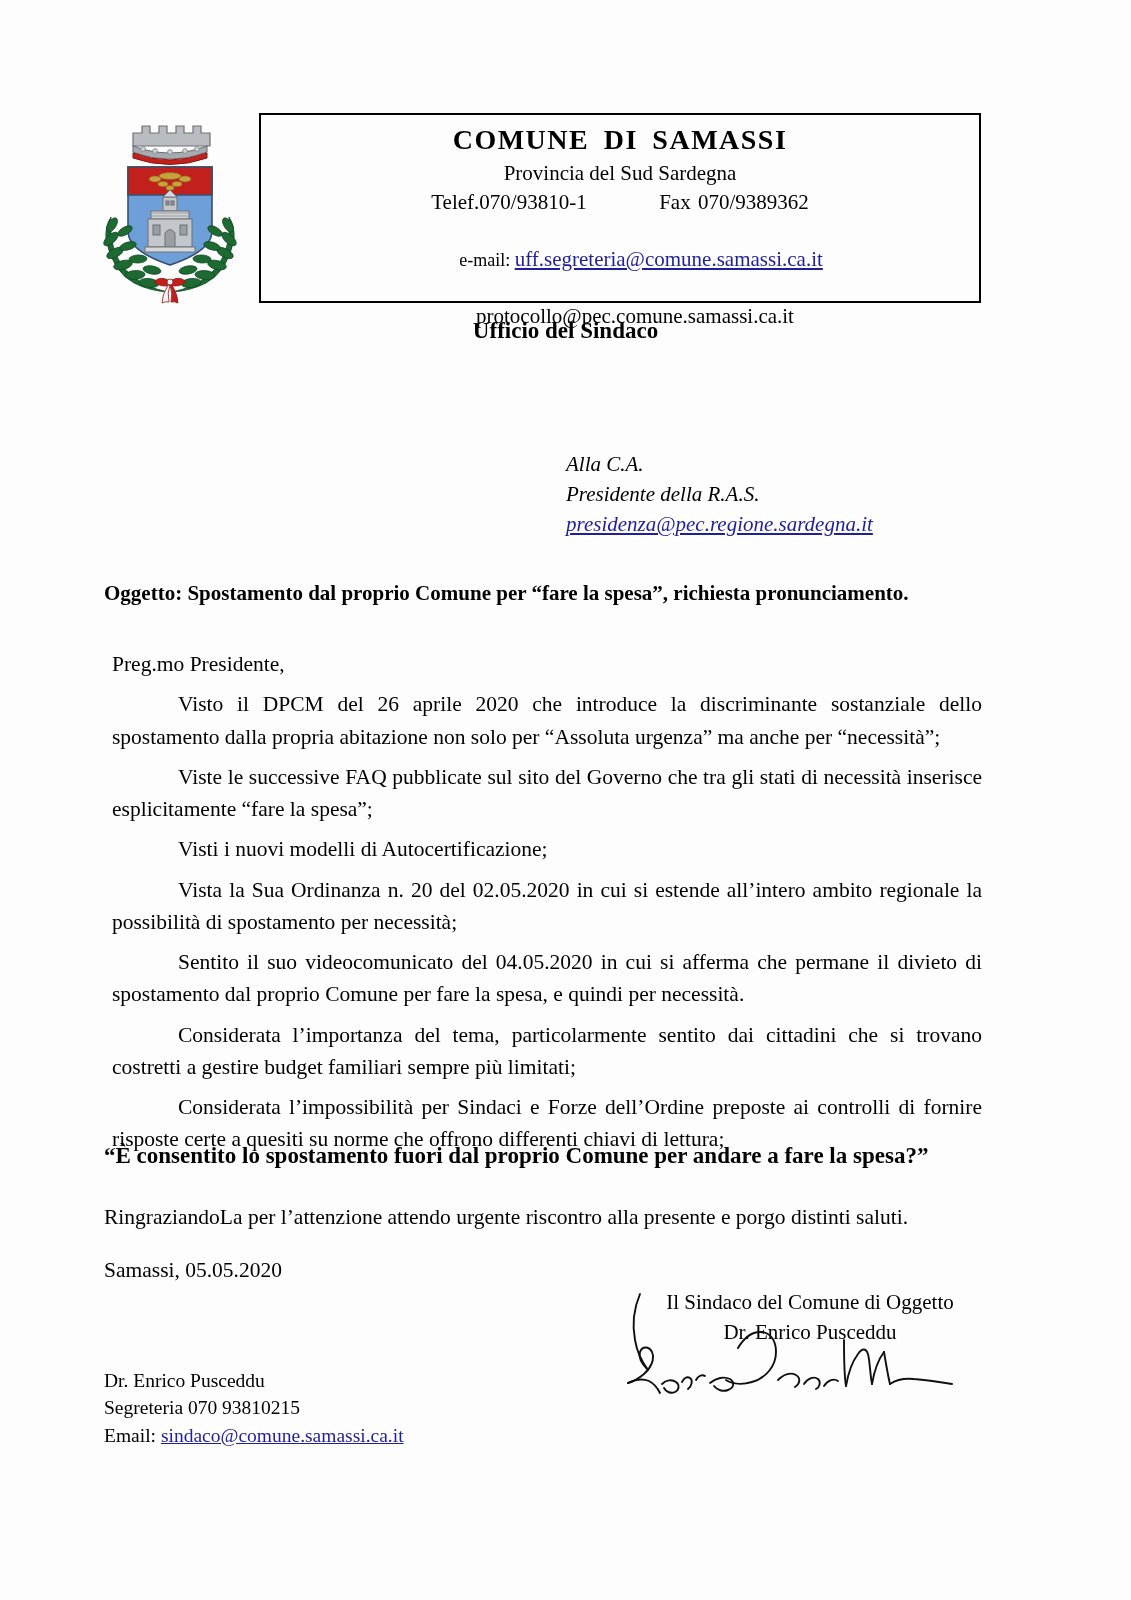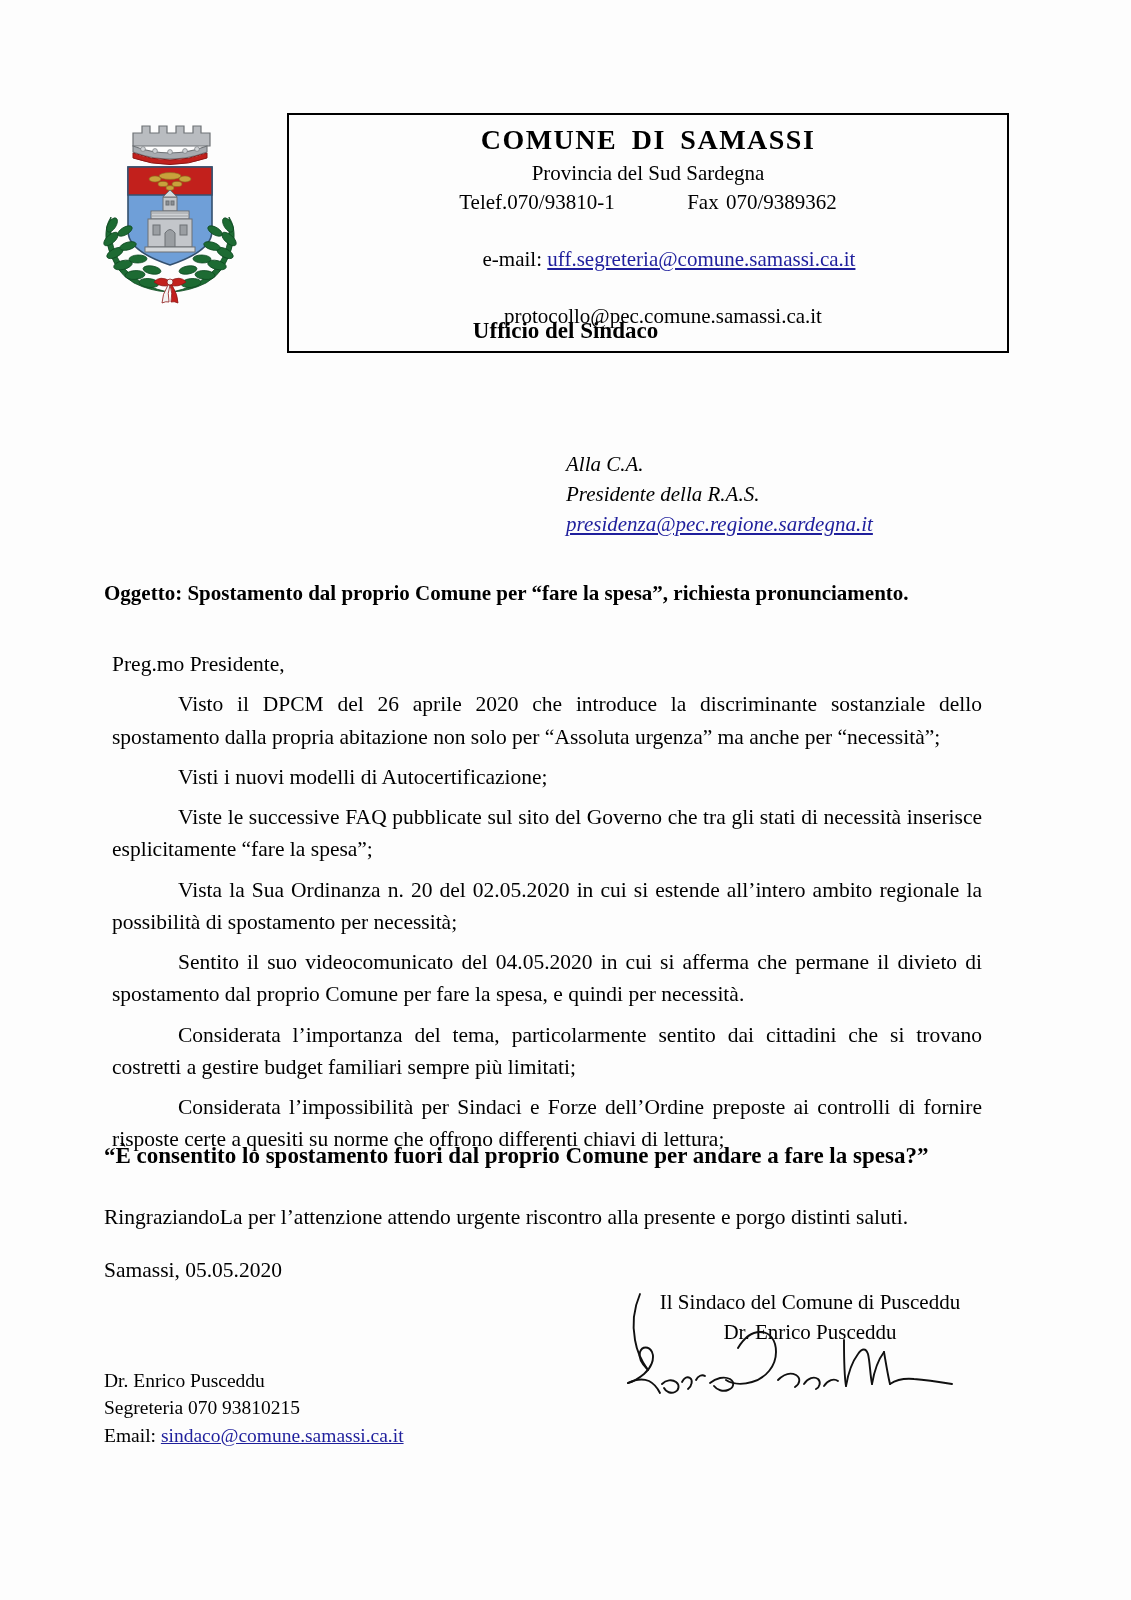--- a/index.html
+++ b/index.html
@@ -38,43 +38,42 @@
     width: 150px;
     height: 195px;
   }
   .crest svg { display: block; }
 
   .header-box {
     position: absolute;
     left: 259px;
     top: 8px;
     width: 722px;
-    height: 240px;
+    height: 190px;
     border: 2px solid #000000;
     box-sizing: border-box;
     text-align: center;
     padding-top: 7px;
-    margin-left: 28px;
   }
   .hb-title {
     font-size: 28px;
     font-weight: bold;
     letter-spacing: 1.5px;
     line-height: 1.32;
     word-spacing: 6px;
   }
   .hb-line {
     font-size: 21px;
     line-height: 1.36;
     white-space: pre;
   }
   .hb-line.gap {
     word-spacing: 2px;
   }
-  .hb-email-label { font-size: 21px; }
+  .hb-email-label { font-size: 18px; }
   a.doclink, .doclink {
     color: #1f1f9c;
     text-decoration: underline;
   }
   .hb-pec {
     font-size: 21px;
     line-height: 1.36;
     padding-left: 30px;
   }
 
@@ -294,36 +293,36 @@
     <div>Alla C.A.</div>
     <div>Presidente della R.A.S.</div>
     <div class="doclink">presidenza@pec.regione.sardegna.it</div>
   </div>
 
   <div class="subject">Oggetto: Spostamento dal proprio Comune per “fare la spesa”, richiesta pronunciamento.</div>
 
   <div class="body-text">
     <p class="noind">Preg.mo Presidente,</p>
     <p class="ind">Visto il DPCM del 26 aprile 2020 che introduce la discriminante sostanziale dello spostamento dalla propria abitazione non solo per “Assoluta urgenza” ma anche per “necessità”;</p>
+    <p class="ind">Viste le successive FAQ pubblicate sul sito del Governo che tra gli stati di necessità inserisce esplicitamente “fare la spesa”;</p>
     <p class="ind">Visti i nuovi modelli di Autocertificazione;</p>
-    <p class="ind">Viste le successive FAQ pubblicate sul sito del Governo che tra gli stati di necessità inserisce esplicitamente “fare la spesa”;</p>
     <p class="ind">Vista la Sua Ordinanza n. 20 del 02.05.2020 in cui si estende all’intero ambito regionale la possibilità di spostamento per necessità;</p>
     <p class="ind">Sentito il suo videocomunicato del 04.05.2020 in cui si afferma che permane il divieto di spostamento dal proprio Comune per fare la spesa, e quindi per necessità.</p>
     <p class="ind">Considerata l’importanza del tema, particolarmente sentito dai cittadini che si trovano costretti a gestire budget familiari sempre più limitati;</p>
     <p class="ind">Considerata l’impossibilità per Sindaci e Forze dell’Ordine preposte ai controlli di fornire risposte certe a quesiti su norme che offrono differenti chiavi di lettura;</p>
   </div>
 
   <div class="question">“È consentito lo spostamento fuori dal proprio Comune per andare a fare la spesa?”</div>
 
   <div class="closing">RingraziandoLa per l’attenzione attendo urgente riscontro alla presente e porgo distinti saluti.</div>
 
   <div class="placedate">Samassi, 05.05.2020</div>
 
   <div class="sigblock">
-    <div>Il Sindaco del Comune di Pusceddu</div>
+    <div>Il Sindaco del Comune di Oggetto</div>
     <div>Dr. Enrico Pusceddu</div>
   </div>
 
   <div class="signature-ink">
     <svg width="360" height="110" viewBox="0 0 360 110" xmlns="http://www.w3.org/2000/svg">
       <g fill="none" stroke="#101010" stroke-width="1.9" stroke-linecap="round" stroke-linejoin="round">
         <path d="M22 6 C16 20 14 36 17 52 C19 64 24 74 30 82"></path>
         <path d="M30 82 C24 76 20 70 22 64 C24 58 31 58 34 64 C37 71 33 80 26 86 C20 91 14 94 10 95"></path>
         <path d="M10 95 C16 92 24 90 31 93 C37 96 40 101 42 105"></path>
         <path d="M44 96 C48 92 54 91 58 94 C62 97 61 102 57 104 C53 106 48 104 46 100"></path>

